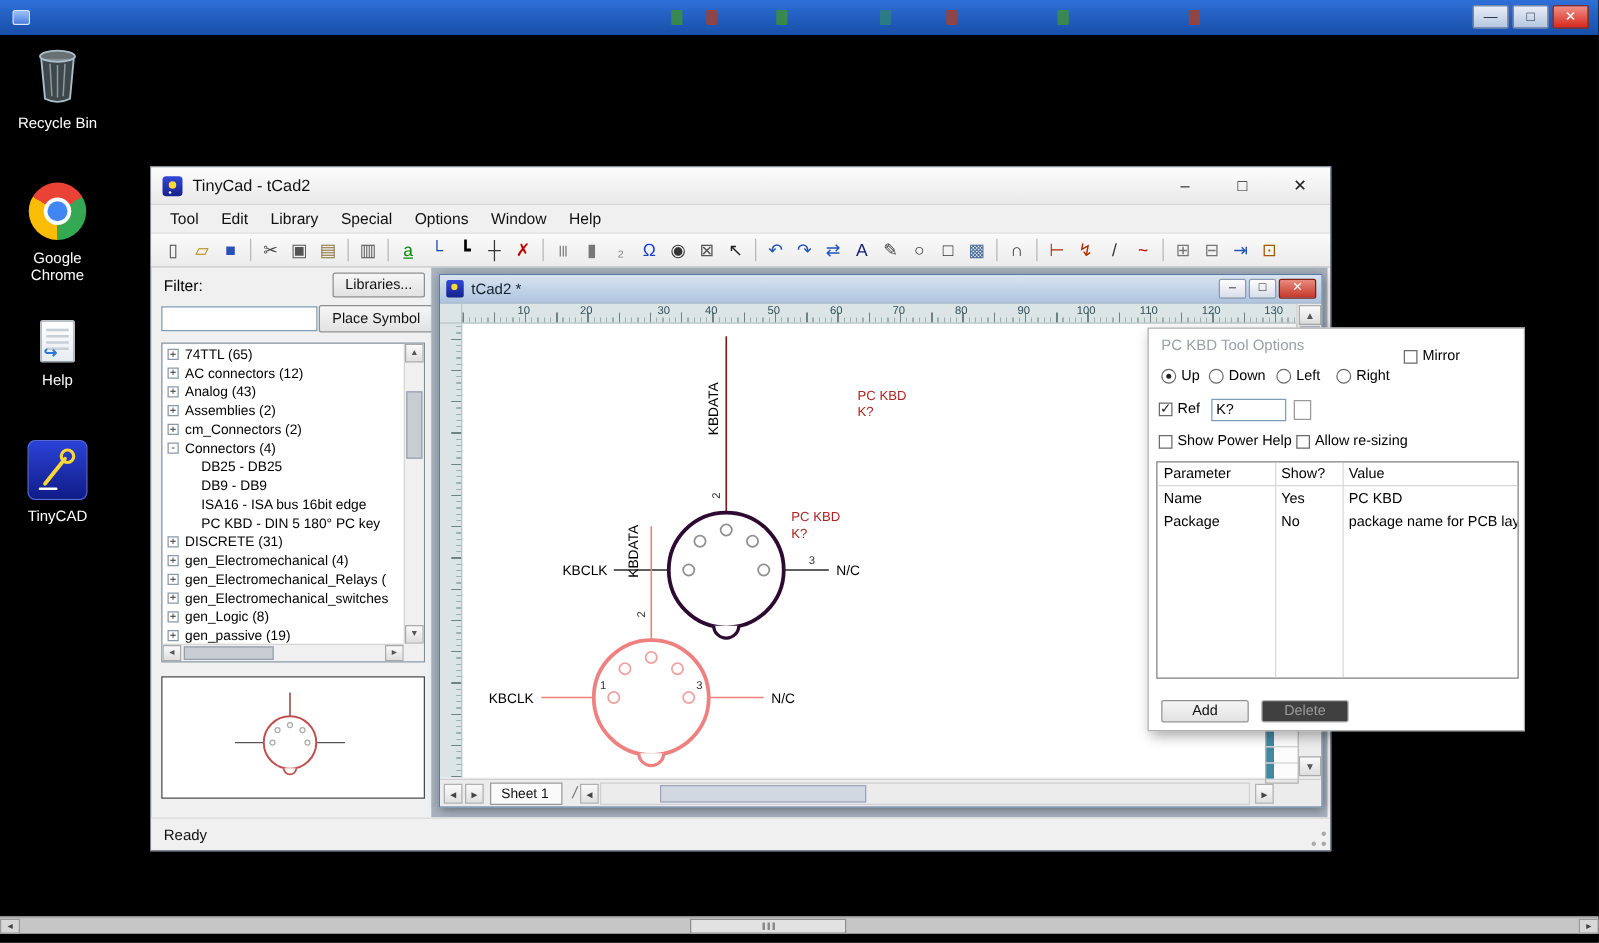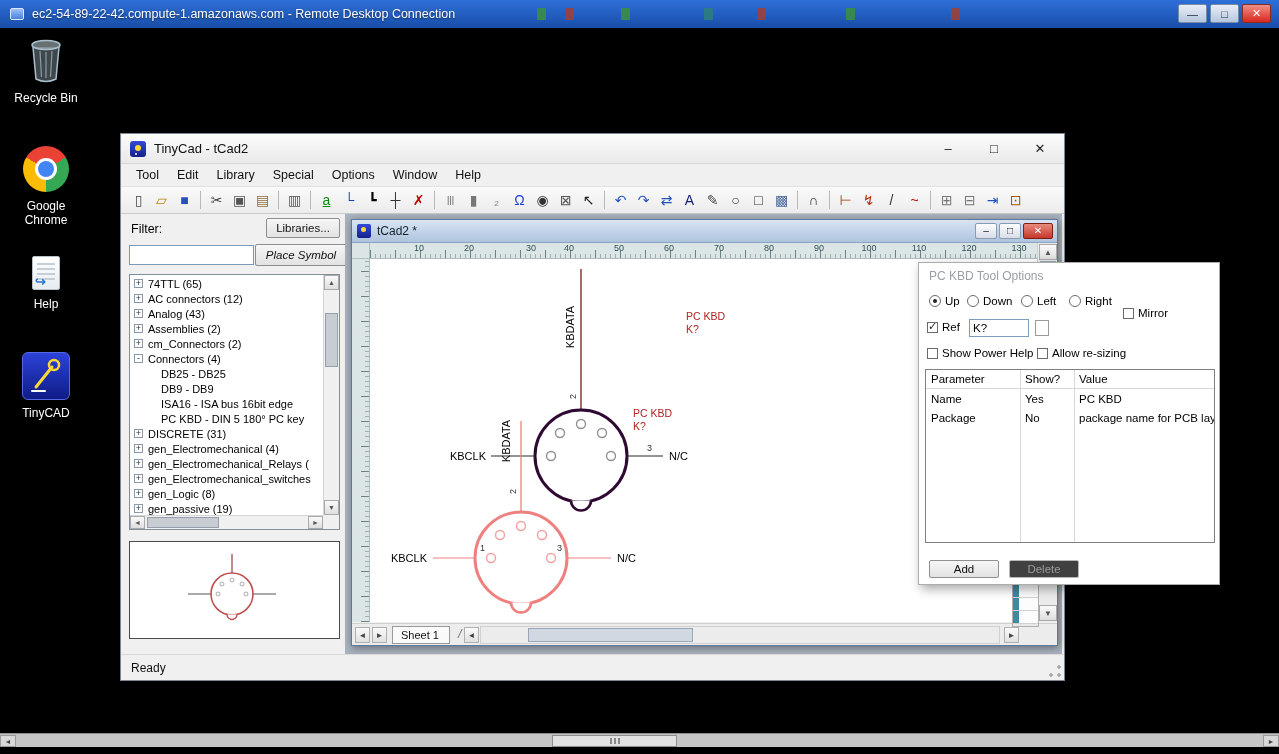--- a/index.html
+++ b/index.html
@@ -57,21 +57,21 @@
   .tb-sep { width:1px; height:18px; background:#b8b8b8; margin:0 4px; flex:none; }
 
   
   .sidebar { position:absolute; left:8px; top:84px; width:213px; height:440px; }
   .filter-label { position:absolute; left:2px; top:4px; font-size:12.5px; color:#000; }
   .btn { background:linear-gradient(#f6f6f6,#e2e2e2); border:1px solid #8f8f8f; font-size:11.5px; color:#111;
     display:flex; align-items:center; justify-content:center; border-radius:2px; }
   .libraries-btn { position:absolute; left:137px; top:0; width:74px; height:20px; }
   .filter-input { position:absolute; left:0; top:27px; width:125px; height:20px; border:1px solid #7a9ab8;
     background:#fff; font-size:12px; padding:0 3px; font-family:"Liberation Sans",sans-serif; }
-  .place-btn { position:absolute; left:126px; top:26px; width:92px; height:22px;font-style:italic; }
+  .place-btn { position:absolute; left:126px; top:26px; width:92px; height:22px; }
   .tree-box { position:absolute; left:0; top:56px; width:211px; height:256px; background:#fff;
     border:1px solid #828f9b; overflow:hidden; }
   .tree-list { position:absolute; left:0; top:1px; right:16px; bottom:14px; overflow:hidden; }
   .tree-row { height:15px; display:flex; align-items:center; font-size:11px; white-space:nowrap; }
   .expander { width:9px; height:9px; border:1px solid #8a98a8; margin-left:4px; margin-right:5px; flex:none;
     font-size:9px; line-height:7px; text-align:center; color:#333; background:#fff; }
   .tree-child { padding-left:31px; }
   .vscroll { position:absolute; right:0; top:0; bottom:14px; width:16px; background:#f0f0f0; border-left:1px solid #d5d5d5; }
   .sb-btn { position:absolute; background:linear-gradient(#fafafa,#dedede); border:1px solid #aaa; color:#555;
     font-size:7px; display:flex; align-items:center; justify-content:center; }
@@ -174,21 +174,20 @@
     border:1px solid #8e8e8e; display:flex; align-items:center; justify-content:center; gap:2px; }
   .sh-thumb i { width:2px; height:6px; background:#8a8a8a; display:block; }
 </style>
 </head>
 <body>
 
 <div id="screen">
 
   <div class="rdp-bar">
     <span class="rdp-icon"></span>
-    <span class="rdp-title">ec2-54-89-22-42.compute-1.amazonaws.com - Remote Desktop Connection</span>
     <span class="rdp-buttons">
       <span class="rdp-btn">—</span>
       <span class="rdp-btn">□</span>
       <span class="rdp-btn close">✕</span>
     </span>
   <span class="tb-artifact" style="left: 537px; background: rgb(61, 143, 61);"></span>
       <span class="tb-artifact" style="left: 565px; background: rgb(163, 64, 47);"></span>
       <span class="tb-artifact" style="left: 621px; background: rgb(61, 143, 61);"></span>
       <span class="tb-artifact" style="left: 704px; background: rgb(46, 127, 122);"></span>
       <span class="tb-artifact" style="left: 757px; background: rgb(163, 64, 47);"></span>
@@ -516,21 +515,21 @@
       <span>Down</span>
     </div>
     <div class="dlg-row" style="left:102px; top:32px;">
       <span class="radio"></span>
       <span>Left</span>
     </div>
     <div class="dlg-row" style="left:150px; top:32px;">
       <span class="radio"></span>
       <span>Right</span>
     </div>
-    <div class="dlg-row" style="left:204px; top:44px;">
+    <div class="dlg-row" style="left:204px; top:16px;">
       <span class="cb"></span>
       <span>Mirror</span>
     </div>
 
     <div class="dlg-row" style="left:8px; top:58px;">
       <span class="cb checked"></span>
       <span>Ref</span>
     </div>
     <input class="ref-input" value="K?" style="">
     <span class="ref-extra"></span>

